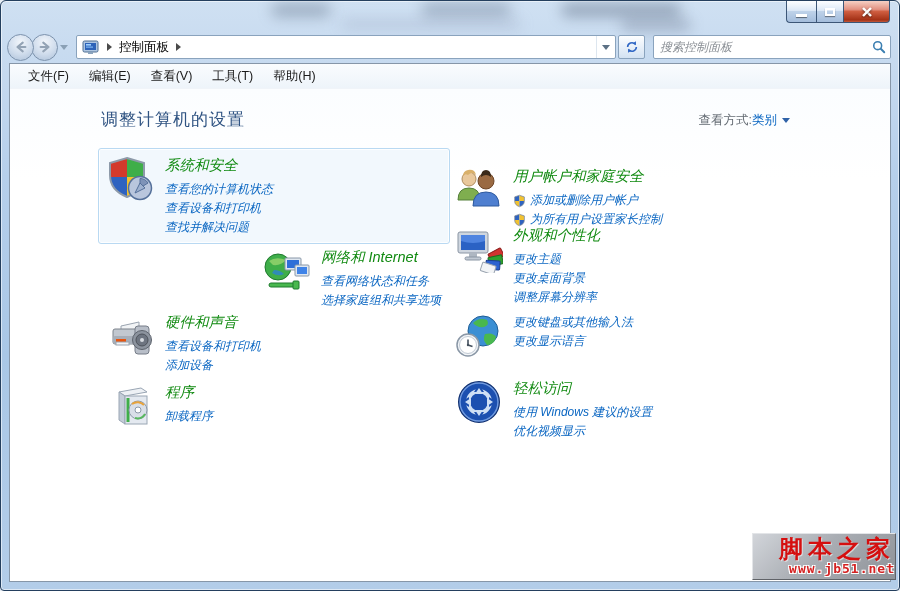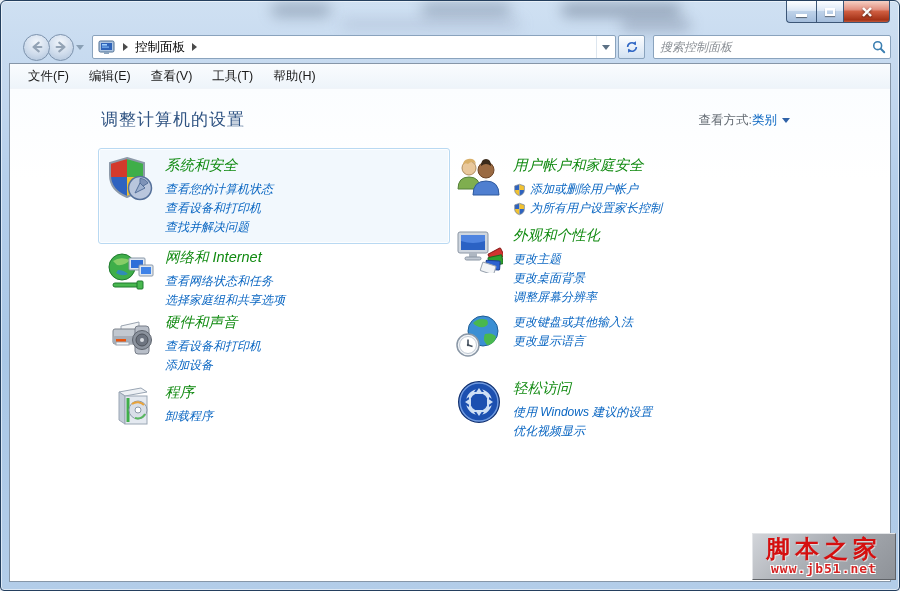--- a/index.html
+++ b/index.html
@@ -22,21 +22,21 @@
     background:linear-gradient(180deg,#fdfeff,#dce8f6 45%,#bed2e9 50%,#a4bddc); }
   .wbtn.max { width:28px;
     background:linear-gradient(180deg,#fdfeff,#dce8f6 45%,#bed2e9 50%,#a4bddc); }
   .wbtn.close { width:46px; border-radius:0 0 4px 0; border-left:none;
     background:linear-gradient(180deg,#f6d0c4,#e29181 40%,#cf5e41 50%,#a33116 90%,#c2593c); }
   .glyph-min { width:11px; height:3px; background:#fff; box-shadow:0 1px 1px rgba(0,0,0,.5); margin-top:8px; }
   .glyph-max { width:10px; height:8px; border:2px solid #fff; box-shadow:0 1px 1px rgba(0,0,0,.4); }
   .glyph-x { stroke:#fff; stroke-width:2.4; filter:drop-shadow(0 1px 1px rgba(0,0,0,.5)); }
 
   
-  .toolbar { position:absolute; left:20px; right:8px; top:30px; height:32px; display:flex; align-items:center; }
+  .toolbar { position:absolute; left:4px; right:8px; top:30px; height:32px; display:flex; align-items:center; }
   .navbtn { width:27px; height:27px; border-radius:50%; border:1px solid #7d93ad; flex:none;
     background:radial-gradient(circle at 50% 30%,#f2f6fb,#cfdcec 55%,#aabfd8);
     display:flex; align-items:center; justify-content:center; cursor:pointer; }
   .navbtn.back { margin-left:2px; z-index:2; }
   .navbtn.fwd { margin-left:-3px; }
   .nav-chevron { width:12px; height:20px; display:flex; align-items:center; justify-content:center; cursor:pointer; }
   .tri-d { width:0; height:0; border-left:4px solid transparent; border-right:4px solid transparent;
     border-top:5px solid #5c7185; display:inline-block; }
   .tri-d.blue { border-top-color:#2f62a8; margin-left:5px; }
   .tri-r { width:0; height:0; border-top:4px solid transparent; border-bottom:4px solid transparent;
@@ -81,21 +81,21 @@
   .ctxt { padding-top:1px;font-style:italic; }
   .ctxt h2 { font-size:14.5px; font-weight:normal; color:#118a11; margin-bottom:5px;
     cursor:pointer; white-space:nowrap; }
   .ctxt a { display:flex; align-items:center; gap:4px; font-size:12px; color:#0a66c2;
     line-height:19px; text-decoration:none; cursor:pointer; white-space:nowrap; }
 
   
   .watermark { position:absolute; right:-6px; bottom:1px; width:144px; height:47px; z-index:40;
     background:linear-gradient(135deg,#d2d5da 0%,#aaaeb4 45%,#8e9298 100%);
     border:1px solid #e3e5e8; border-right-color:#606368; border-bottom-color:#606368;
-    display:flex; flex-direction:column; align-items:center; justify-content:center;margin-left:28px; }
+    display:flex; flex-direction:column; align-items:flex-end; justify-content:center;margin-left:28px; }
   .wm-title { font-family:"DejaVu Serif","Liberation Serif",serif; font-weight:bold;
     font-size:24px; line-height:24px; color:#d50f0f; letter-spacing:5px;
     text-shadow:1px 1px 0 rgba(255,255,255,.55); }
   .wm-url { font-family:"DejaVu Sans Mono","Liberation Mono",monospace; font-weight:bold;
     font-size:13px; line-height:15px; color:#d42222; letter-spacing:1px;
     text-shadow:-1px -1px 0 #fff,1px -1px 0 #fff,-1px 1px 0 #fff,1px 1px 0 #fff; }
 </style>
 </head>
 <body>
 
@@ -214,21 +214,21 @@
           </svg>
         </div>
         <div class="ctxt">
           <h2>系统和安全</h2>
           <a>查看您的计算机状态</a>
           <a>查看设备和打印机</a>
           <a>查找并解决问题</a>
         </div>
       </div>
 
-      <div class="cat" style="left:88px;top:151px;">
+      <div class="cat" style="left:88px;top:151px;justify-content:flex-end;">
         <div class="cicon">
           <svg width="48" height="48" viewBox="0 0 48 48">
             <circle cx="15" cy="20" r="13" fill="#3fae49" stroke="#1f7a2e"></circle>
             <path d="M6 14 Q13 9 23 13 Q18 19 10 18 Z" fill="#8fd06a" opacity=".9"></path>
             <path d="M9 26 Q15 30 21 27 Q17 23 11 23 Z" fill="#2e86c9" opacity=".85"></path>
             <rect x="22" y="11" width="16" height="12" rx="1" fill="#dfe7f0" stroke="#8a98a8"></rect>
             <rect x="24" y="13" width="12" height="8" fill="#2f6fd8"></rect>
             <rect x="32" y="18" width="14" height="11" rx="1" fill="#dfe7f0" stroke="#8a98a8"></rect>
             <rect x="34" y="20" width="10" height="7" fill="#3f83e8"></rect>
             <rect x="6" y="36" width="26" height="4" rx="2" fill="#49b84f" stroke="#1f7a2e"></rect>
@@ -275,21 +275,21 @@
             <path d="M25 22 A9 9 0 0 1 37 23" stroke="#e8a33a" stroke-width="2" fill="none"></path>
             <path d="M38 32 A9 9 0 0 1 28 36" stroke="#58b85e" stroke-width="2" fill="none"></path>
           </svg>
         </div>
         <div class="ctxt">
           <h2>程序</h2>
           <a>卸载程序</a>
         </div>
       </div>
 
-      <div class="cat" style="left:436px;top:59px;">
+      <div class="cat" style="left:436px;top:70px;">
         <div class="cicon">
           <svg width="48" height="48" viewBox="0 0 48 48">
             <circle cx="14" cy="13" r="7" fill="#e9c89c" stroke="#b08d5f"></circle>
             <path d="M13 9 q4 -4 8 0 q-1 -6 -8 -5 q-5 1 -5 6 q2 -3 5 -1z" fill="#d9b06a"></path>
             <path d="M3 34 q0 -12 11 -12 q11 0 11 12 z" fill="#7fae4f" stroke="#55803a"></path>
             <circle cx="31" cy="15" r="8" fill="#9a6a42" stroke="#6d4526"></circle>
             <path d="M26 11 q5 -4 10 0 q0 -7 -5 -7 q-5 0 -5 7z" fill="#3a2a1a"></path>
             <path d="M18 40 q0 -14 13 -14 q13 0 13 14 z" fill="#4f7fd0" stroke="#2f5a9e"></path>
           </svg>
         </div>

